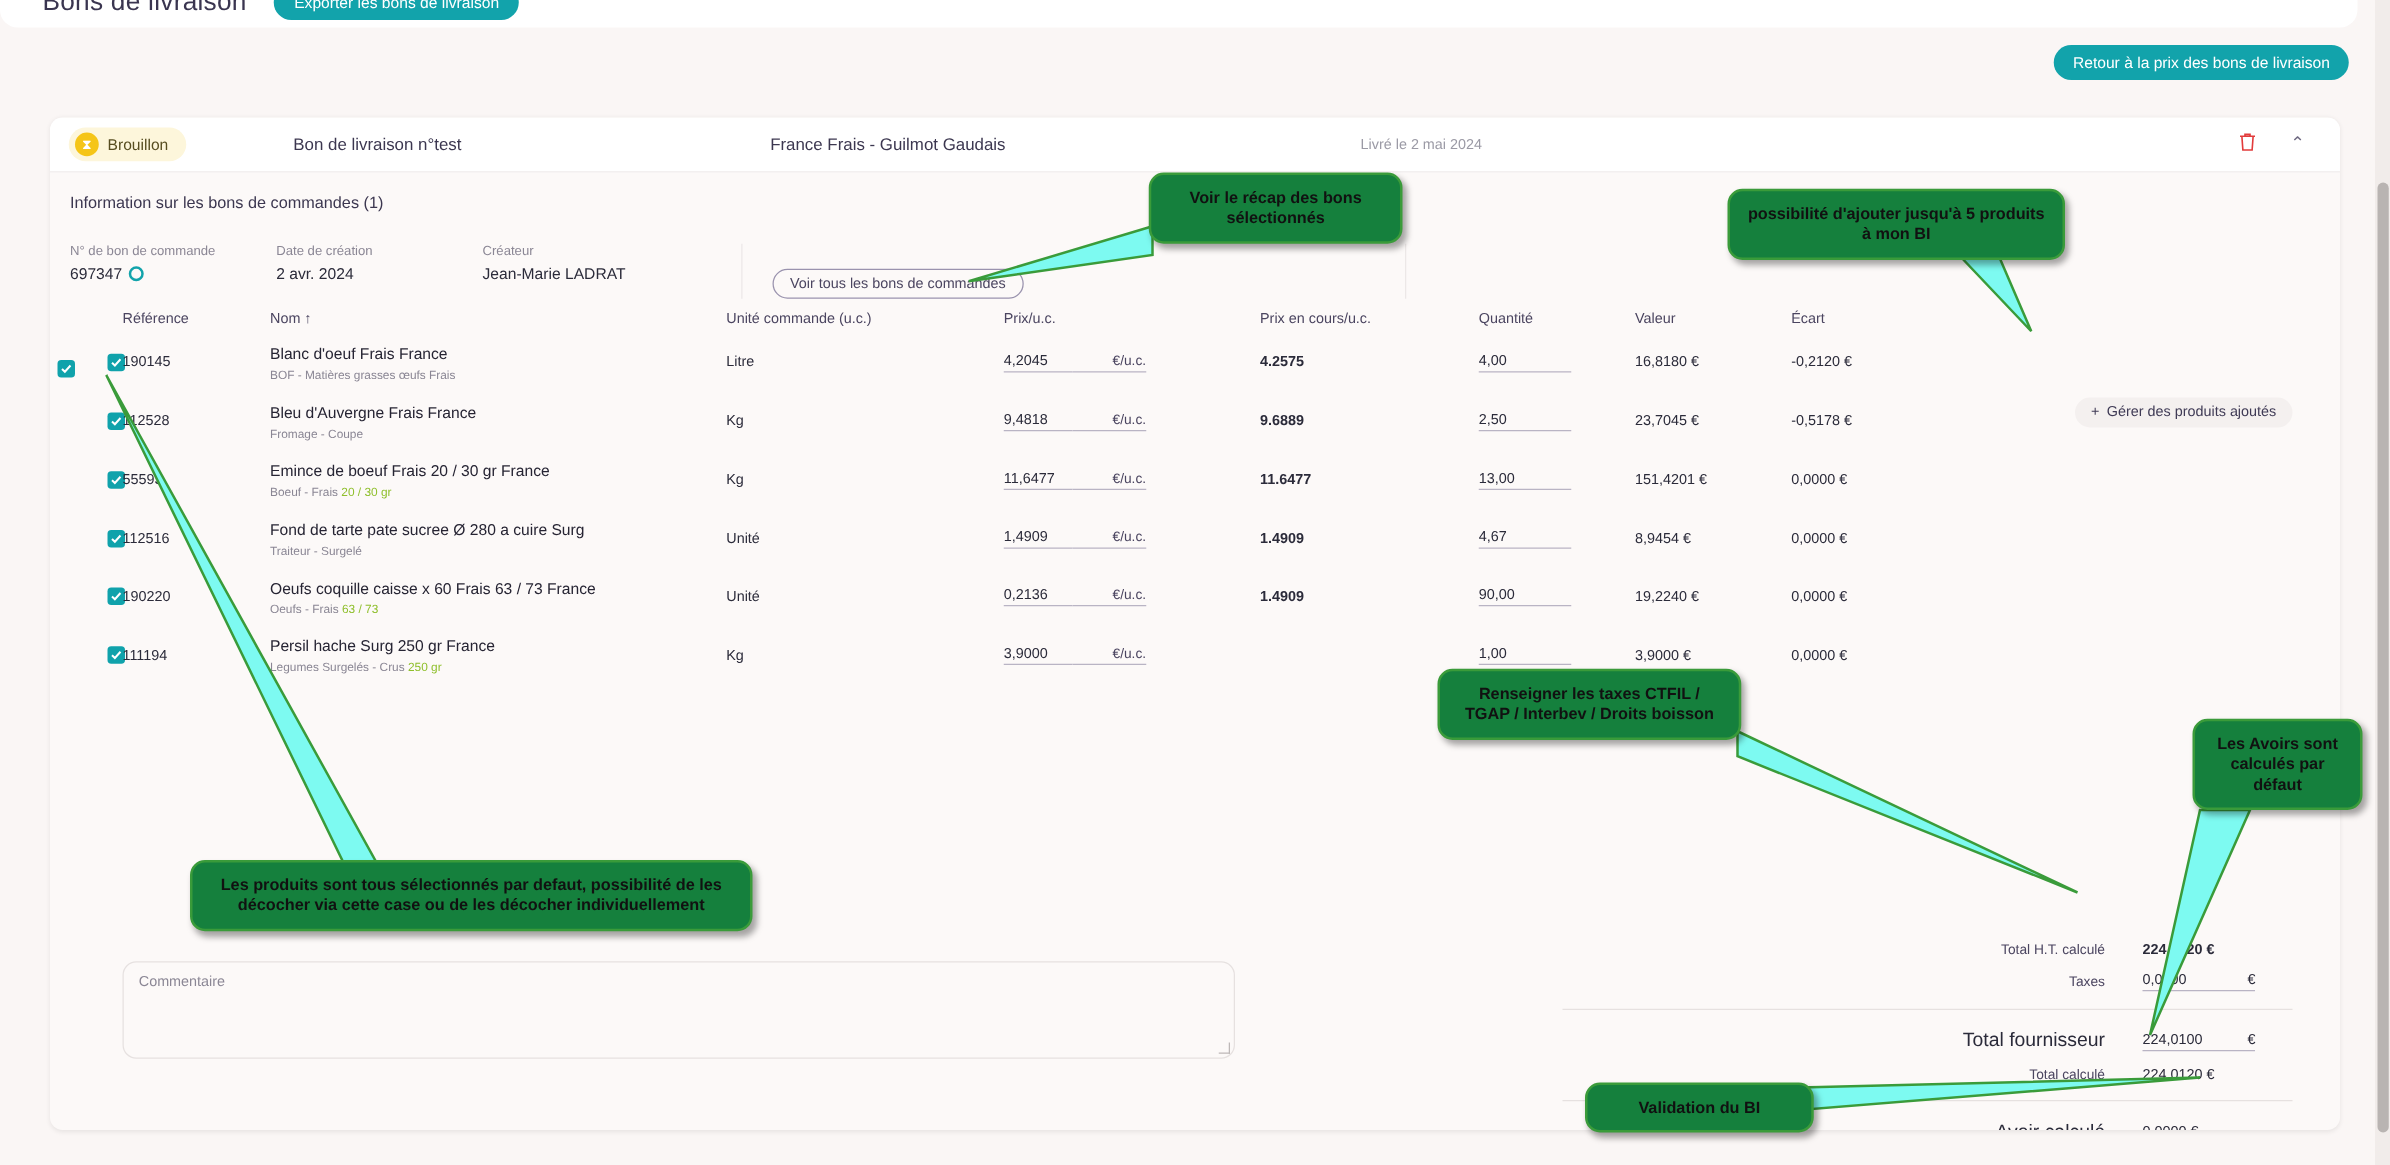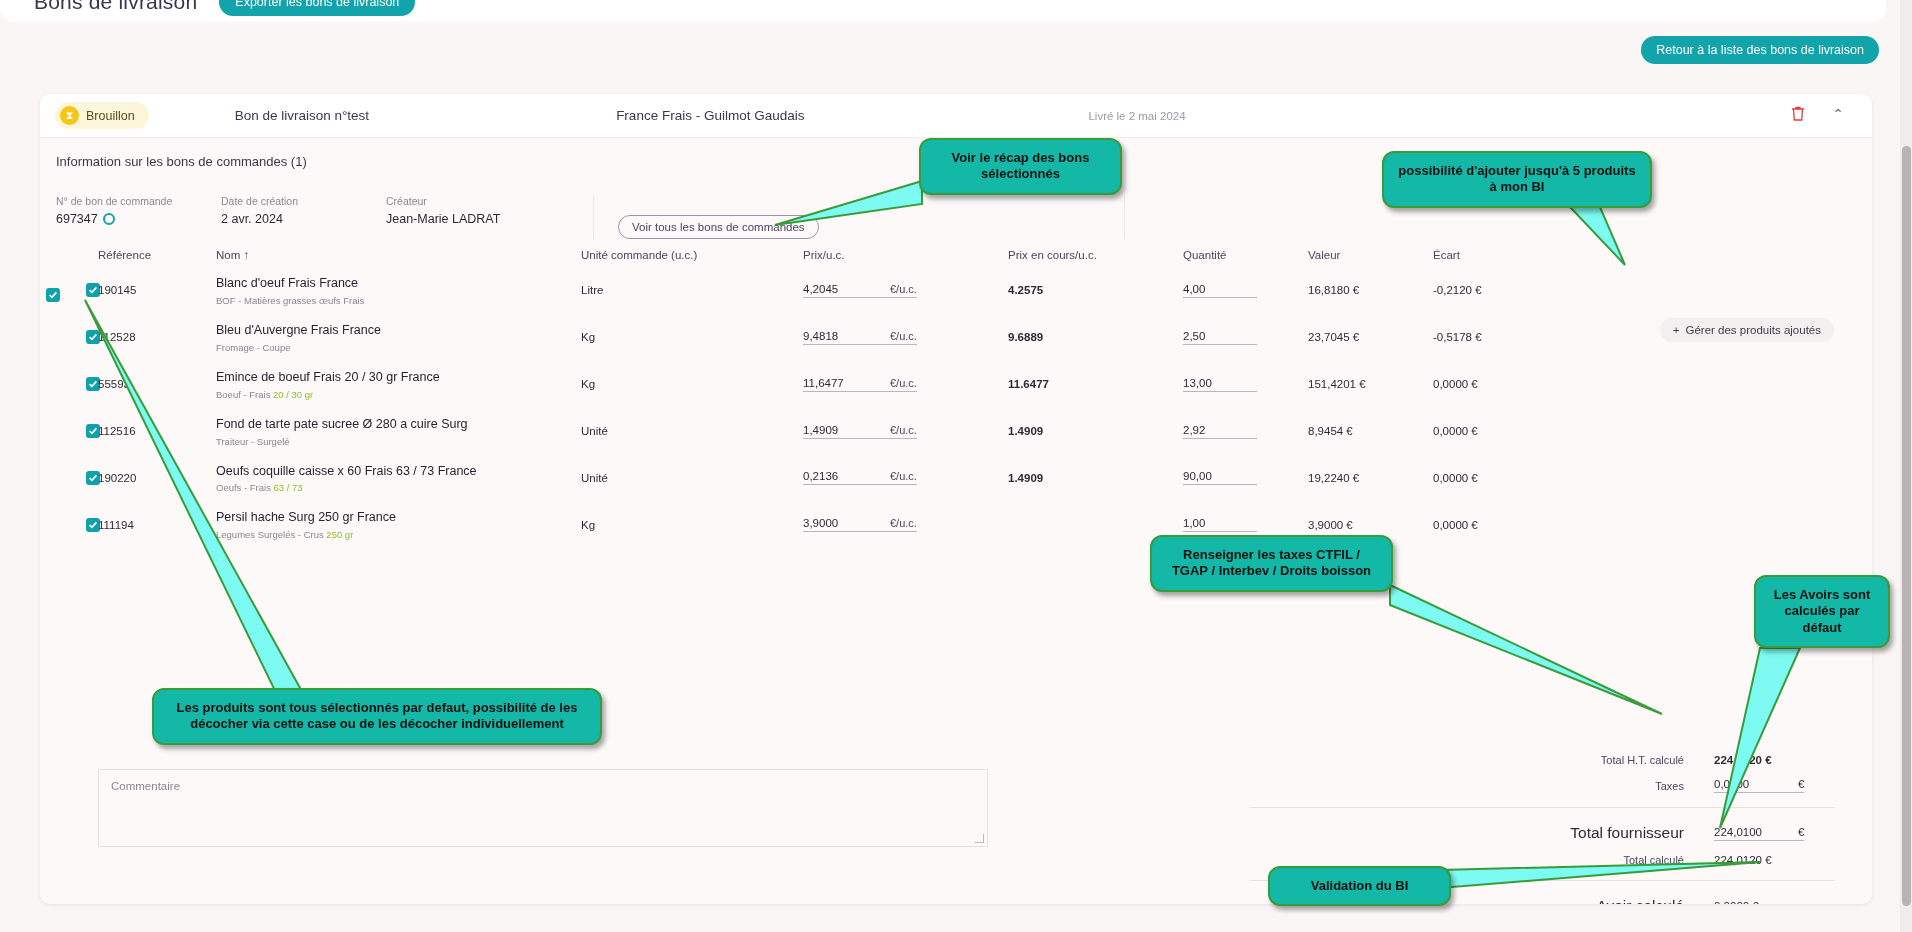--- a/index.html
+++ b/index.html
@@ -138,41 +138,41 @@
     position:absolute; left:846px; top:618px;
     background:#fff; border-radius:7px; box-shadow:0 1px 4px rgba(0,0,0,.07);
     display:flex; align-items:center; gap:26px; padding:9px 19px;
   }
   #pg-range{ font-size:10.5px; color:#6f6a7d;}
   .pg-btn{ font-size:13px; color:#9b96a8; cursor:pointer; user-select:none;}
 
   
   #comment-box{
     position:absolute; left:58px; top:675px; width:890px; height:78px;
-    border:1px solid #e6e1e0; border-radius:1px; background:#fcf9f8;
+    border:1px solid #e6e1e0; border-radius:11px; background:#fcf9f8;
     padding:10px 12px; font-size:11.5px; color:#8b8795;
   }
   #comment-resize{ position:absolute; right:3px; bottom:3px; width:9px;height:9px;
      border-right:1px solid #bdb8b7; border-bottom:1px solid #bdb8b7;}
 
   
   #totals{ position:absolute; right:38px; top:660px; width:600px; font-size:11.5px; }
   .t-row{ display:flex; align-items:center; justify-content:flex-end; gap:0; margin-bottom:12px;}
   .t-lbl{ width:300px; text-align:right; padding-right:30px; color:#4b4560; font-size:11px;}
   .t-val{ width:120px; text-align:left; color:#2b2b3a; font-size:11.5px;}
   .t-val.bold{ font-weight:bold;}
   .t-input{ width:120px; display:flex; align-items:flex-end; }
   .t-input .u{ border-bottom:1px solid #b9b4c4; min-width:62px; font-size:11.5px; padding-bottom:2px;}
   .t-input .sym{ border-bottom:1px solid #b9b4c4; padding-bottom:2px; padding-left:22px; font-size:11.5px;}
   .t-sep{ height:1px; background:#e6e1e0; margin:14px 0 16px 16px;}
   .t-big .t-lbl{ font-size:15.5px; color:#2b2b3a;}
 
   
   .callout{
-    position:absolute; background:#14b8a6; border:2px solid #3a9b3a;
+    position:absolute; background:#15803d; border:2px solid #3a9b3a;
     border-radius:12px; color:#111; font-weight:bold; text-align:center;
     font-size:13px; line-height:1.25; padding:10px 14px;
     box-shadow:3px 4px 5px rgba(0,0,0,.35); z-index:40;
   }
   .arrow-svg{ position:absolute; left:0; top:0; width:1912px; height:932px;
     pointer-events:none; z-index:35;}
   #co-recap{ left:919px; top:138px; width:203px; }
   #co-ajout{ left:1382px; top:151px; width:270px; }
   #co-taxes{ left:1150px; top:535px; width:243px; }
   #co-avoirs{ left:1754px; top:575px; width:136px; }
@@ -185,21 +185,21 @@
      background:#b9b4b2; border-radius:5px;}
 </style>
 </head>
 <body>
 
 <div id="top-bar">
   <span class="page-title">Bons de livraison</span>
   <button id="export-btn" class="btn-teal">Exporter les bons de livraison</button>
 </div>
 
-<button id="back-btn">Retour à la liste des bons de livraison</button>
+<button id="back-btn">Retour à la prix des bons de livraison</button>
 
 <div id="main-card">
 
   <div id="bl-header">
     <div class="status-pill">
       <span class="status-dot">⧗</span>
       <span class="status-label">Brouillon</span>
     </div>
     <span id="bl-name">Bon de livraison n°test</span>
     <span id="bl-supplier">France Frais - Guilmot Gaudais</span>
@@ -341,21 +341,21 @@
               <div class="psub"><span>Traiteur - Surgelé</span></div>
             </td>
             <td class="c-unit">Unité</td>
             <td class="c-prix">
               <span class="price-cell">
                 <span class="input-under">1,4909</span>
                 <span class="unit-suffix">€/u.c.</span>
               </span>
             </td>
             <td class="c-cours"><b>1.4909</b></td>
-            <td class="c-qty"><span class="input-under qty-under">2,92</span></td>
+            <td class="c-qty"><span class="input-under qty-under">4,67</span></td>
             <td class="c-val">8,9454 €</td>
             <td class="c-ecart">0,0000 €</td>
           </tr>
           <tr>
             <td class="c-check"><span class="chk">
                 <svg width="10" height="10" viewBox="0 0 10 10">
                   <path d="M1.6 5.2 L3.9 7.4 L8.4 2.4" stroke="#fff" stroke-width="1.6" fill="none"></path>
                 </svg>
               </span></td>
             <td class="c-ref">190220</td>

